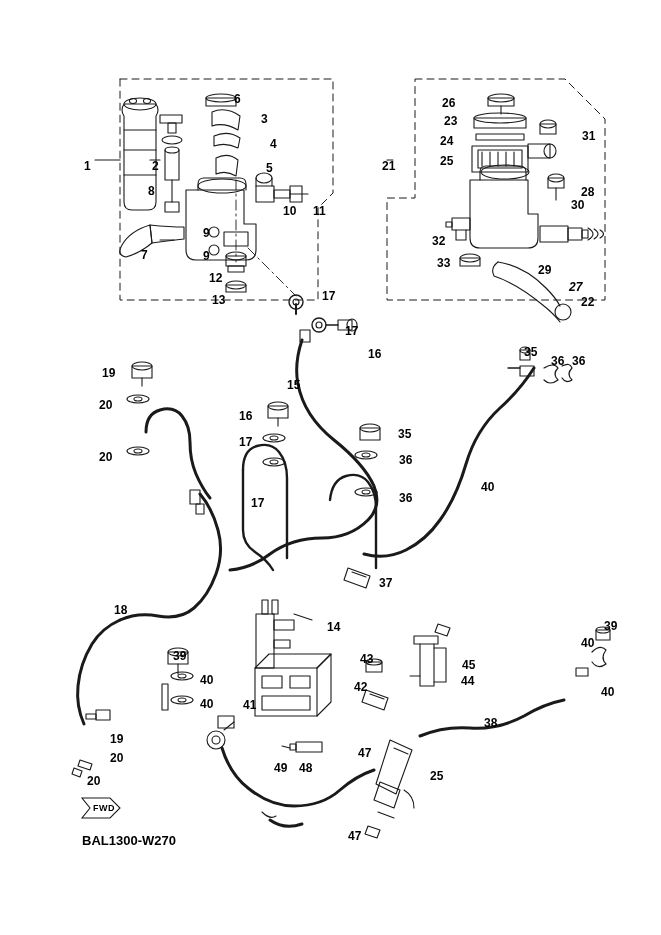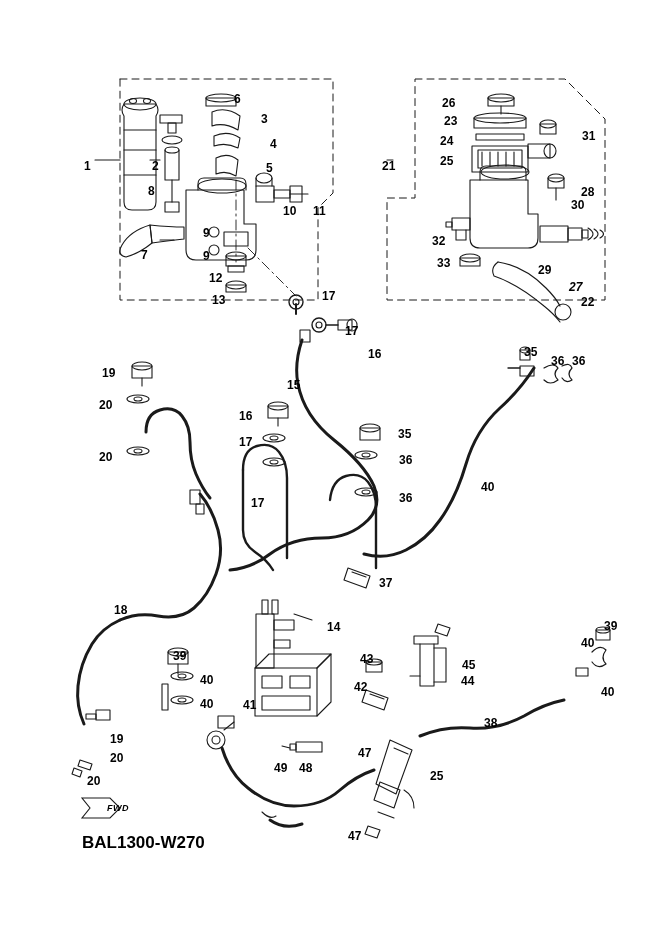--- a/index.html
+++ b/index.html
@@ -29,21 +29,21 @@
     font-family: "Liberation Sans", sans-serif;
     font-size: 12px;
     font-weight: bold;
     color: #000000;
     white-space: nowrap;
     line-height: 12px;
   }
   .partcode {
     position: absolute;
     font-family: "Liberation Sans", sans-serif;
-    font-size: 17px;
+    font-size: 13px;
     font-weight: bold;
     color: #000000;
     white-space: nowrap;
   }
   .fwd-label {
     position: absolute;
     font-family: "Liberation Sans", sans-serif;
     font-size: 9px;
     font-weight: bold;
     color: #000000;
@@ -299,21 +299,21 @@
       <path d="M290 744 l6 0 l0 6 l-6 0 z"></path>
       <path d="M282 746 l8 2"></path>
 
     </g>
 
     <g stroke="#1a1a1a" stroke-width="1.1" fill="none">
       <path d="M82 798 l28 0 l10 10 l-10 10 l-28 0 l8 -10 z"></path>
     </g>
   </svg>
 
-  <div class="fwd-label" style="left:107px; top:803px;font-style:italic;">FWD</div>
+  <div class="fwd-label" style="left:93px; top:803px;">FWD</div>
   <div class="partcode" style="left:82px; top:833px;">BAL1300-W270</div>
 
   <div id="callouts">
       <div class="callout" style="left: 84px; top: 160px;">1</div>
       <div class="callout" style="left: 152px; top: 160px;">2</div>
       <div class="callout" style="left: 261px; top: 113px;">3</div>
       <div class="callout" style="left: 270px; top: 138px;">4</div>
       <div class="callout" style="left: 266px; top: 162px;">5</div>
       <div class="callout" style="left: 234px; top: 93px;">6</div>
       <div class="callout" style="left: 141px; top: 249px;">7</div>

